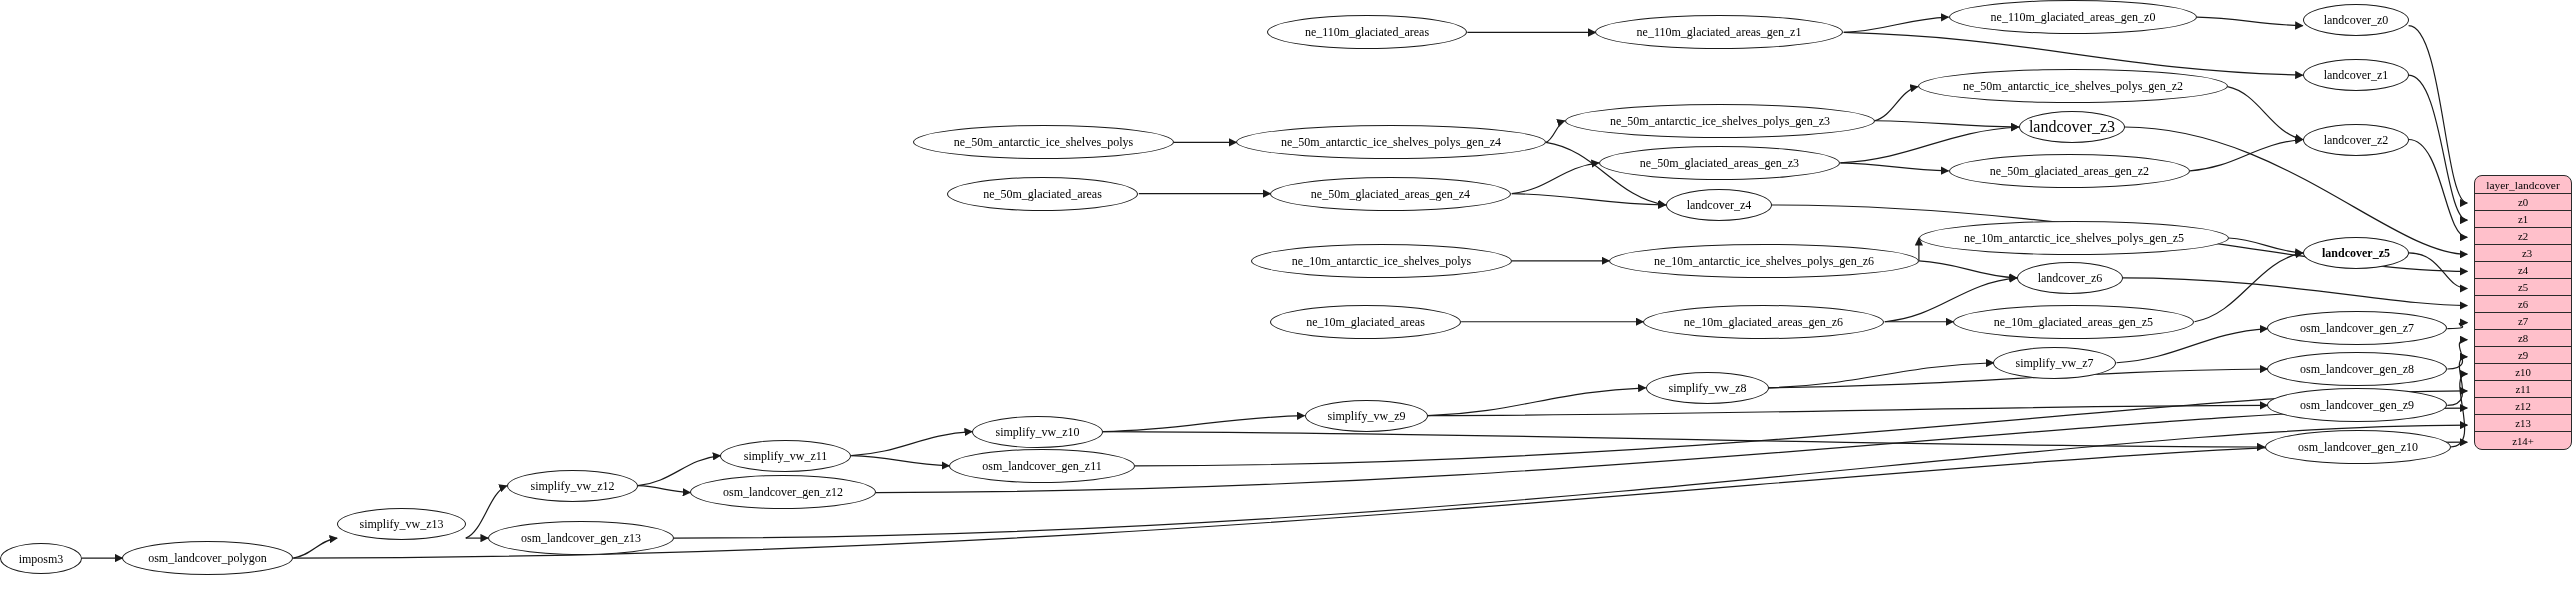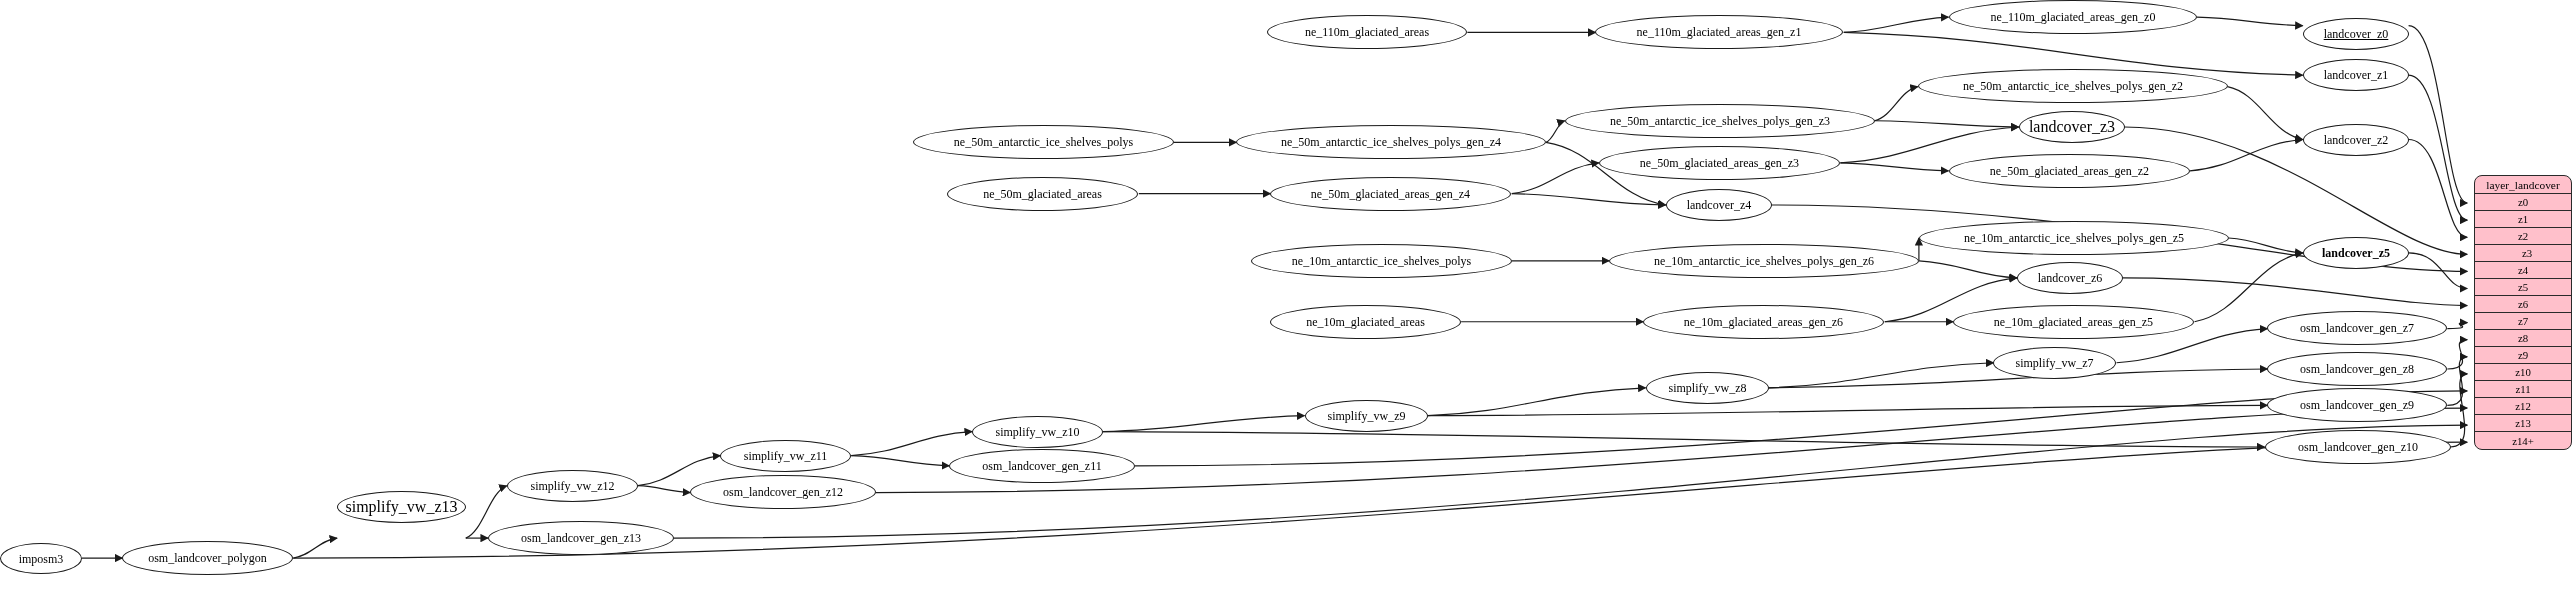--- a/index.html
+++ b/index.html
@@ -85,21 +85,21 @@
         <path d="M 4230 132 C 4290 132, 4293 386.6, 4333 386.6" marker-end="url(#ah)"></path>
       </g>
   </svg>
   <div id="node-layer">
       <div class="node" style="left: 0px; top: 543px; width: 82px; height: 31px; font-size: 12px;">
         <span>imposm3</span>
       </div>
       <div class="node" style="left: 122px; top: 541px; width: 171px; height: 34px; font-size: 12px;">
         <span>osm_landcover_polygon</span>
       </div>
-      <div class="node" style="left: 337px; top: 491px; width: 129px; height: 32px; font-size: 16px; align-items: center;">
+      <div class="node" style="left: 337px; top: 508px; width: 129px; height: 32px; font-size: 12px; align-items: center;">
         <span>simplify_vw_z13</span>
       </div>
       <div class="node" style="left: 488px; top: 521px; width: 186px; height: 34px; font-size: 12px;">
         <span>osm_landcover_gen_z13</span>
       </div>
       <div class="node" style="left: 507px; top: 470px; width: 131px; height: 32px; font-size: 12px;">
         <span>simplify_vw_z12</span>
       </div>
       <div class="node" style="left: 690px; top: 475px; width: 186px; height: 34px; font-size: 12px;">
         <span>osm_landcover_gen_z12</span>
@@ -193,21 +193,21 @@
       </div>
       <div class="node" style="left: 1267px; top: 15.4px; width: 200px; height: 34px; font-size: 12px;">
         <span>ne_110m_glaciated_areas</span>
       </div>
       <div class="node" style="left: 1595px; top: 15.4px; width: 248px; height: 34px; font-size: 12px;">
         <span>ne_110m_glaciated_areas_gen_z1</span>
       </div>
       <div class="node" style="left: 1949px; top: 0px; width: 248px; height: 34px; font-size: 12px;">
         <span>ne_110m_glaciated_areas_gen_z0</span>
       </div>
-      <div class="node" style="left: 2303px; top: 18px; width: 106px; height: 32px; font-size: 12px; text-decoration: underline;">
+      <div class="node" style="left: 2303px; top: 4px; width: 106px; height: 32px; font-size: 12px;">
         <span>landcover_z0</span>
       </div>
       <div class="node" style="left: 2303px; top: 59px; width: 106px; height: 32px; font-size: 12px;">
         <span>landcover_z1</span>
       </div>
       <div class="tbl" style="left: 2474px; top: 175px; width: 98px; background: rgb(255, 192, 203);">
         <div class="hdr" style="height: 18px; font-size: 11.4px;">layer_landcover</div>
         <div class="row" style="height: 17px; font-size: 10.8px;">z0</div>
         <div class="row" style="height: 17px; font-size: 10.8px;">z1</div>
         <div class="row" style="height: 17px; font-size: 10.8px;">z2</div>

